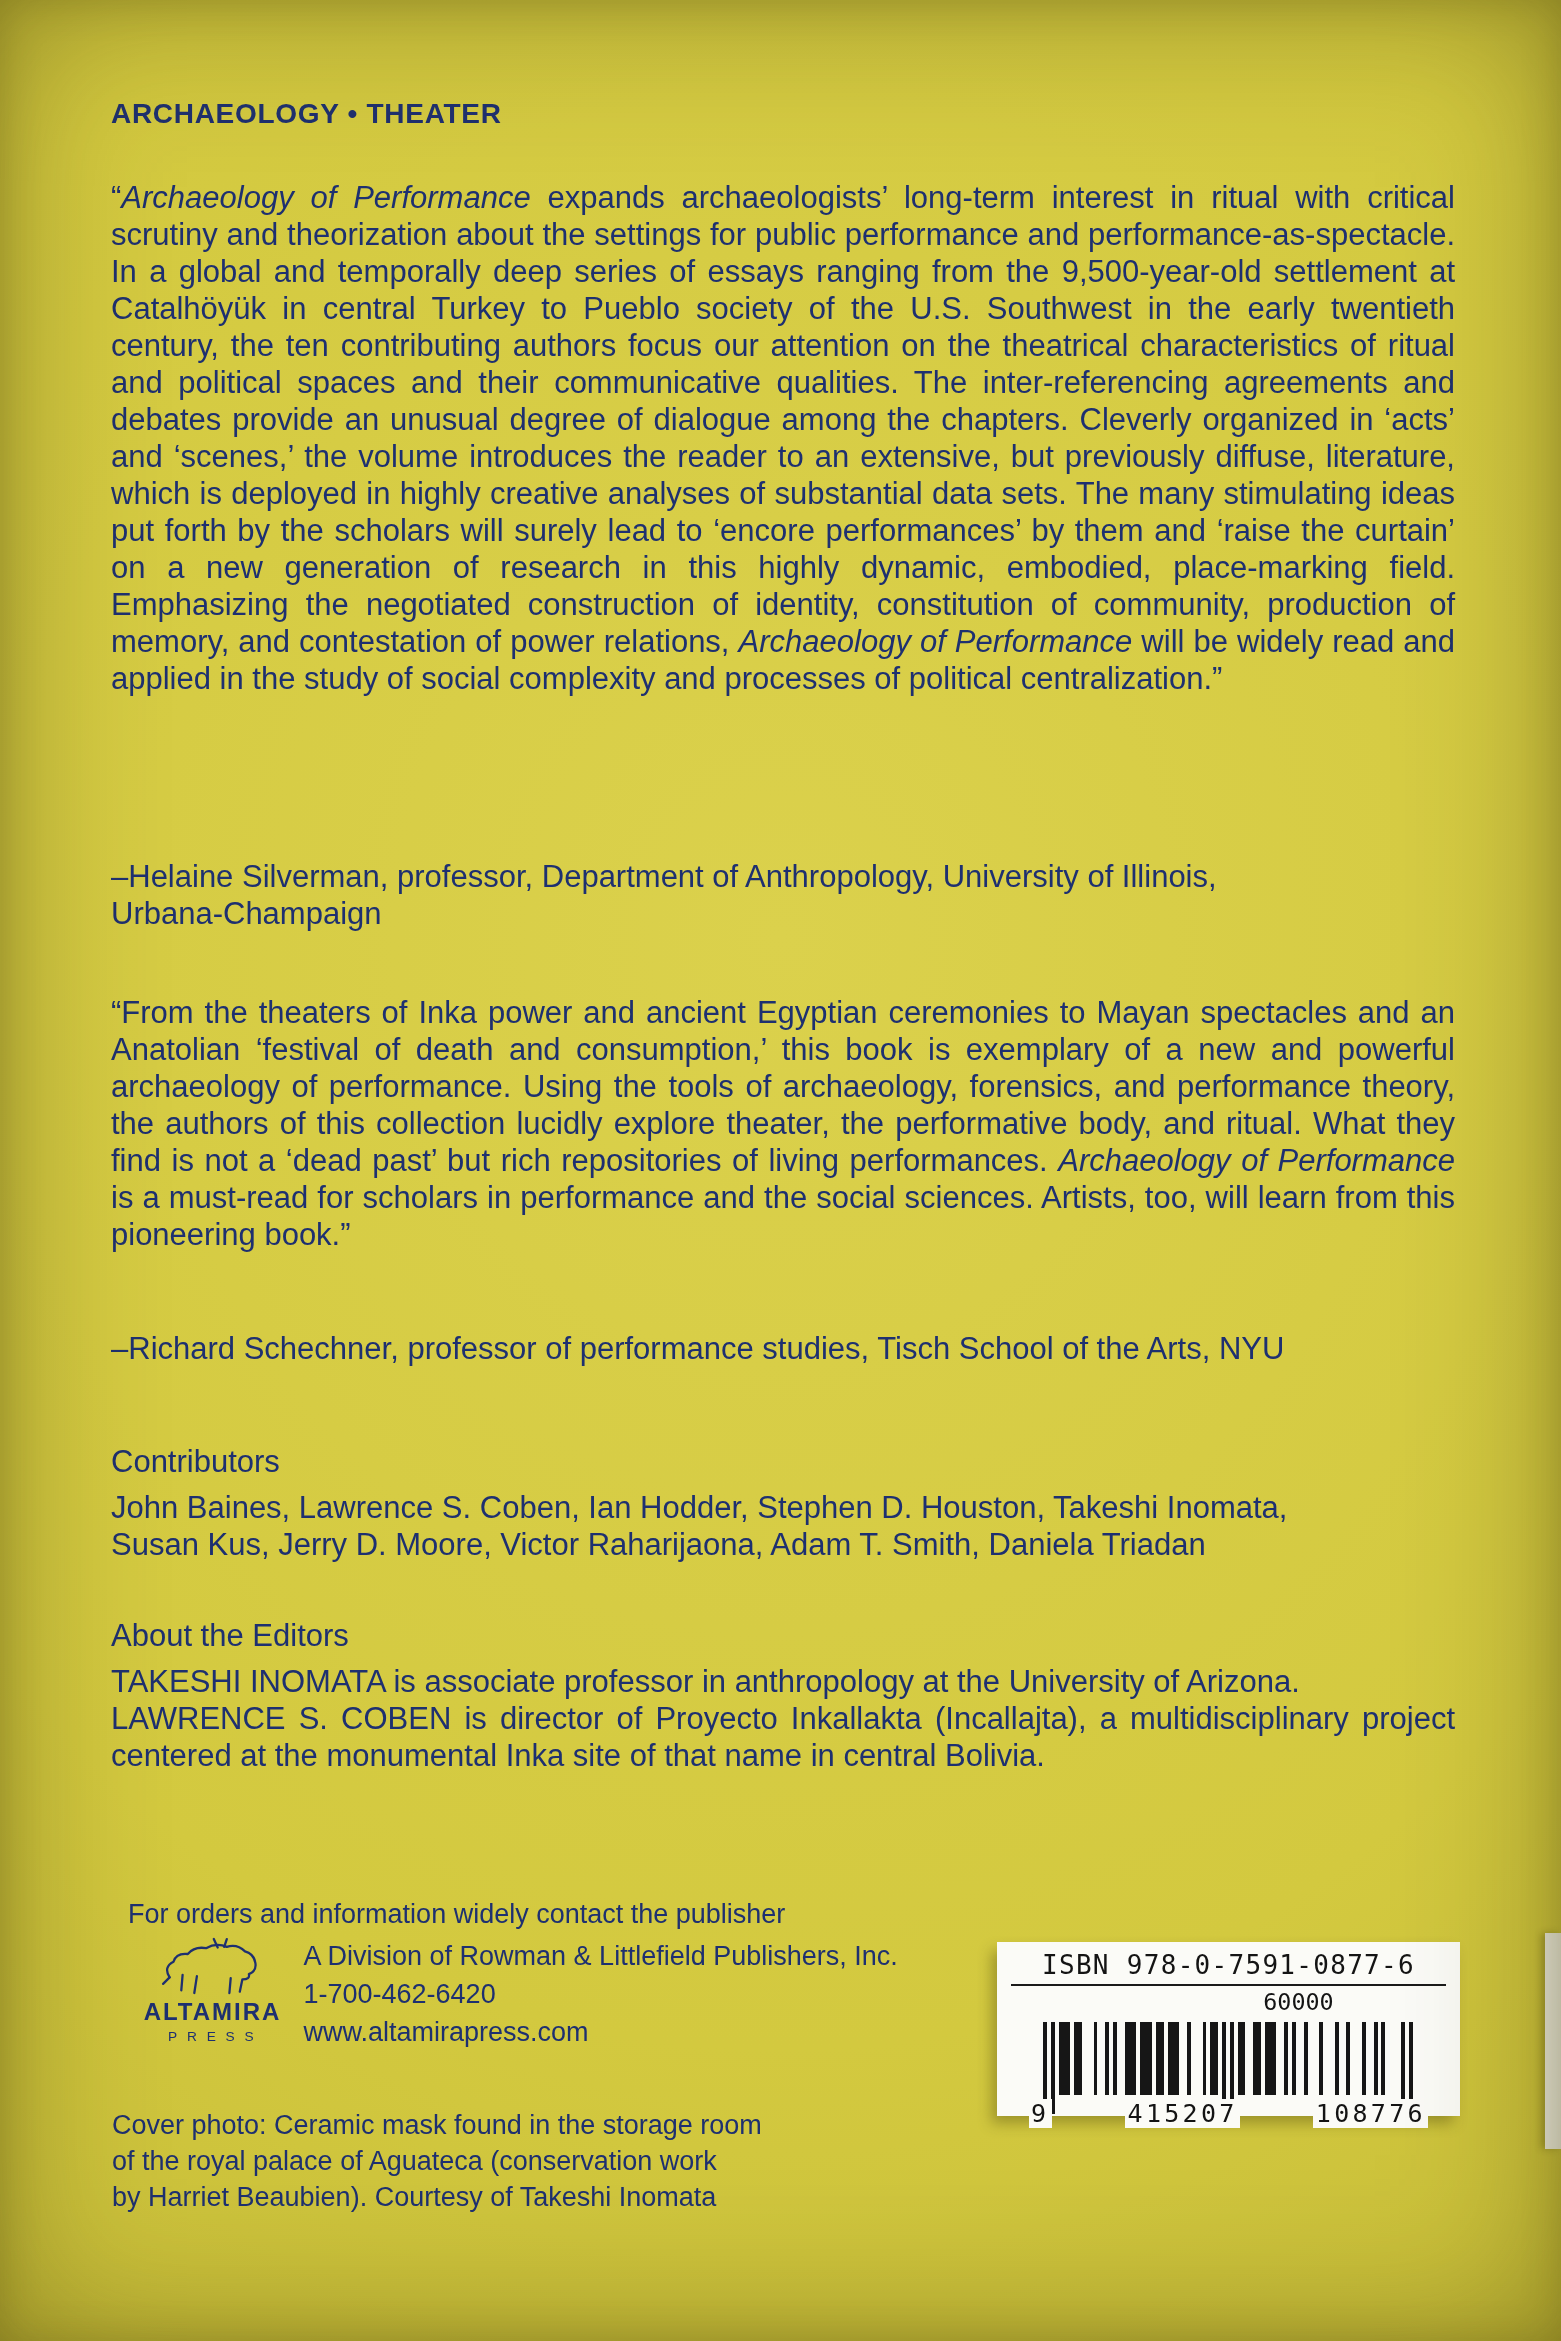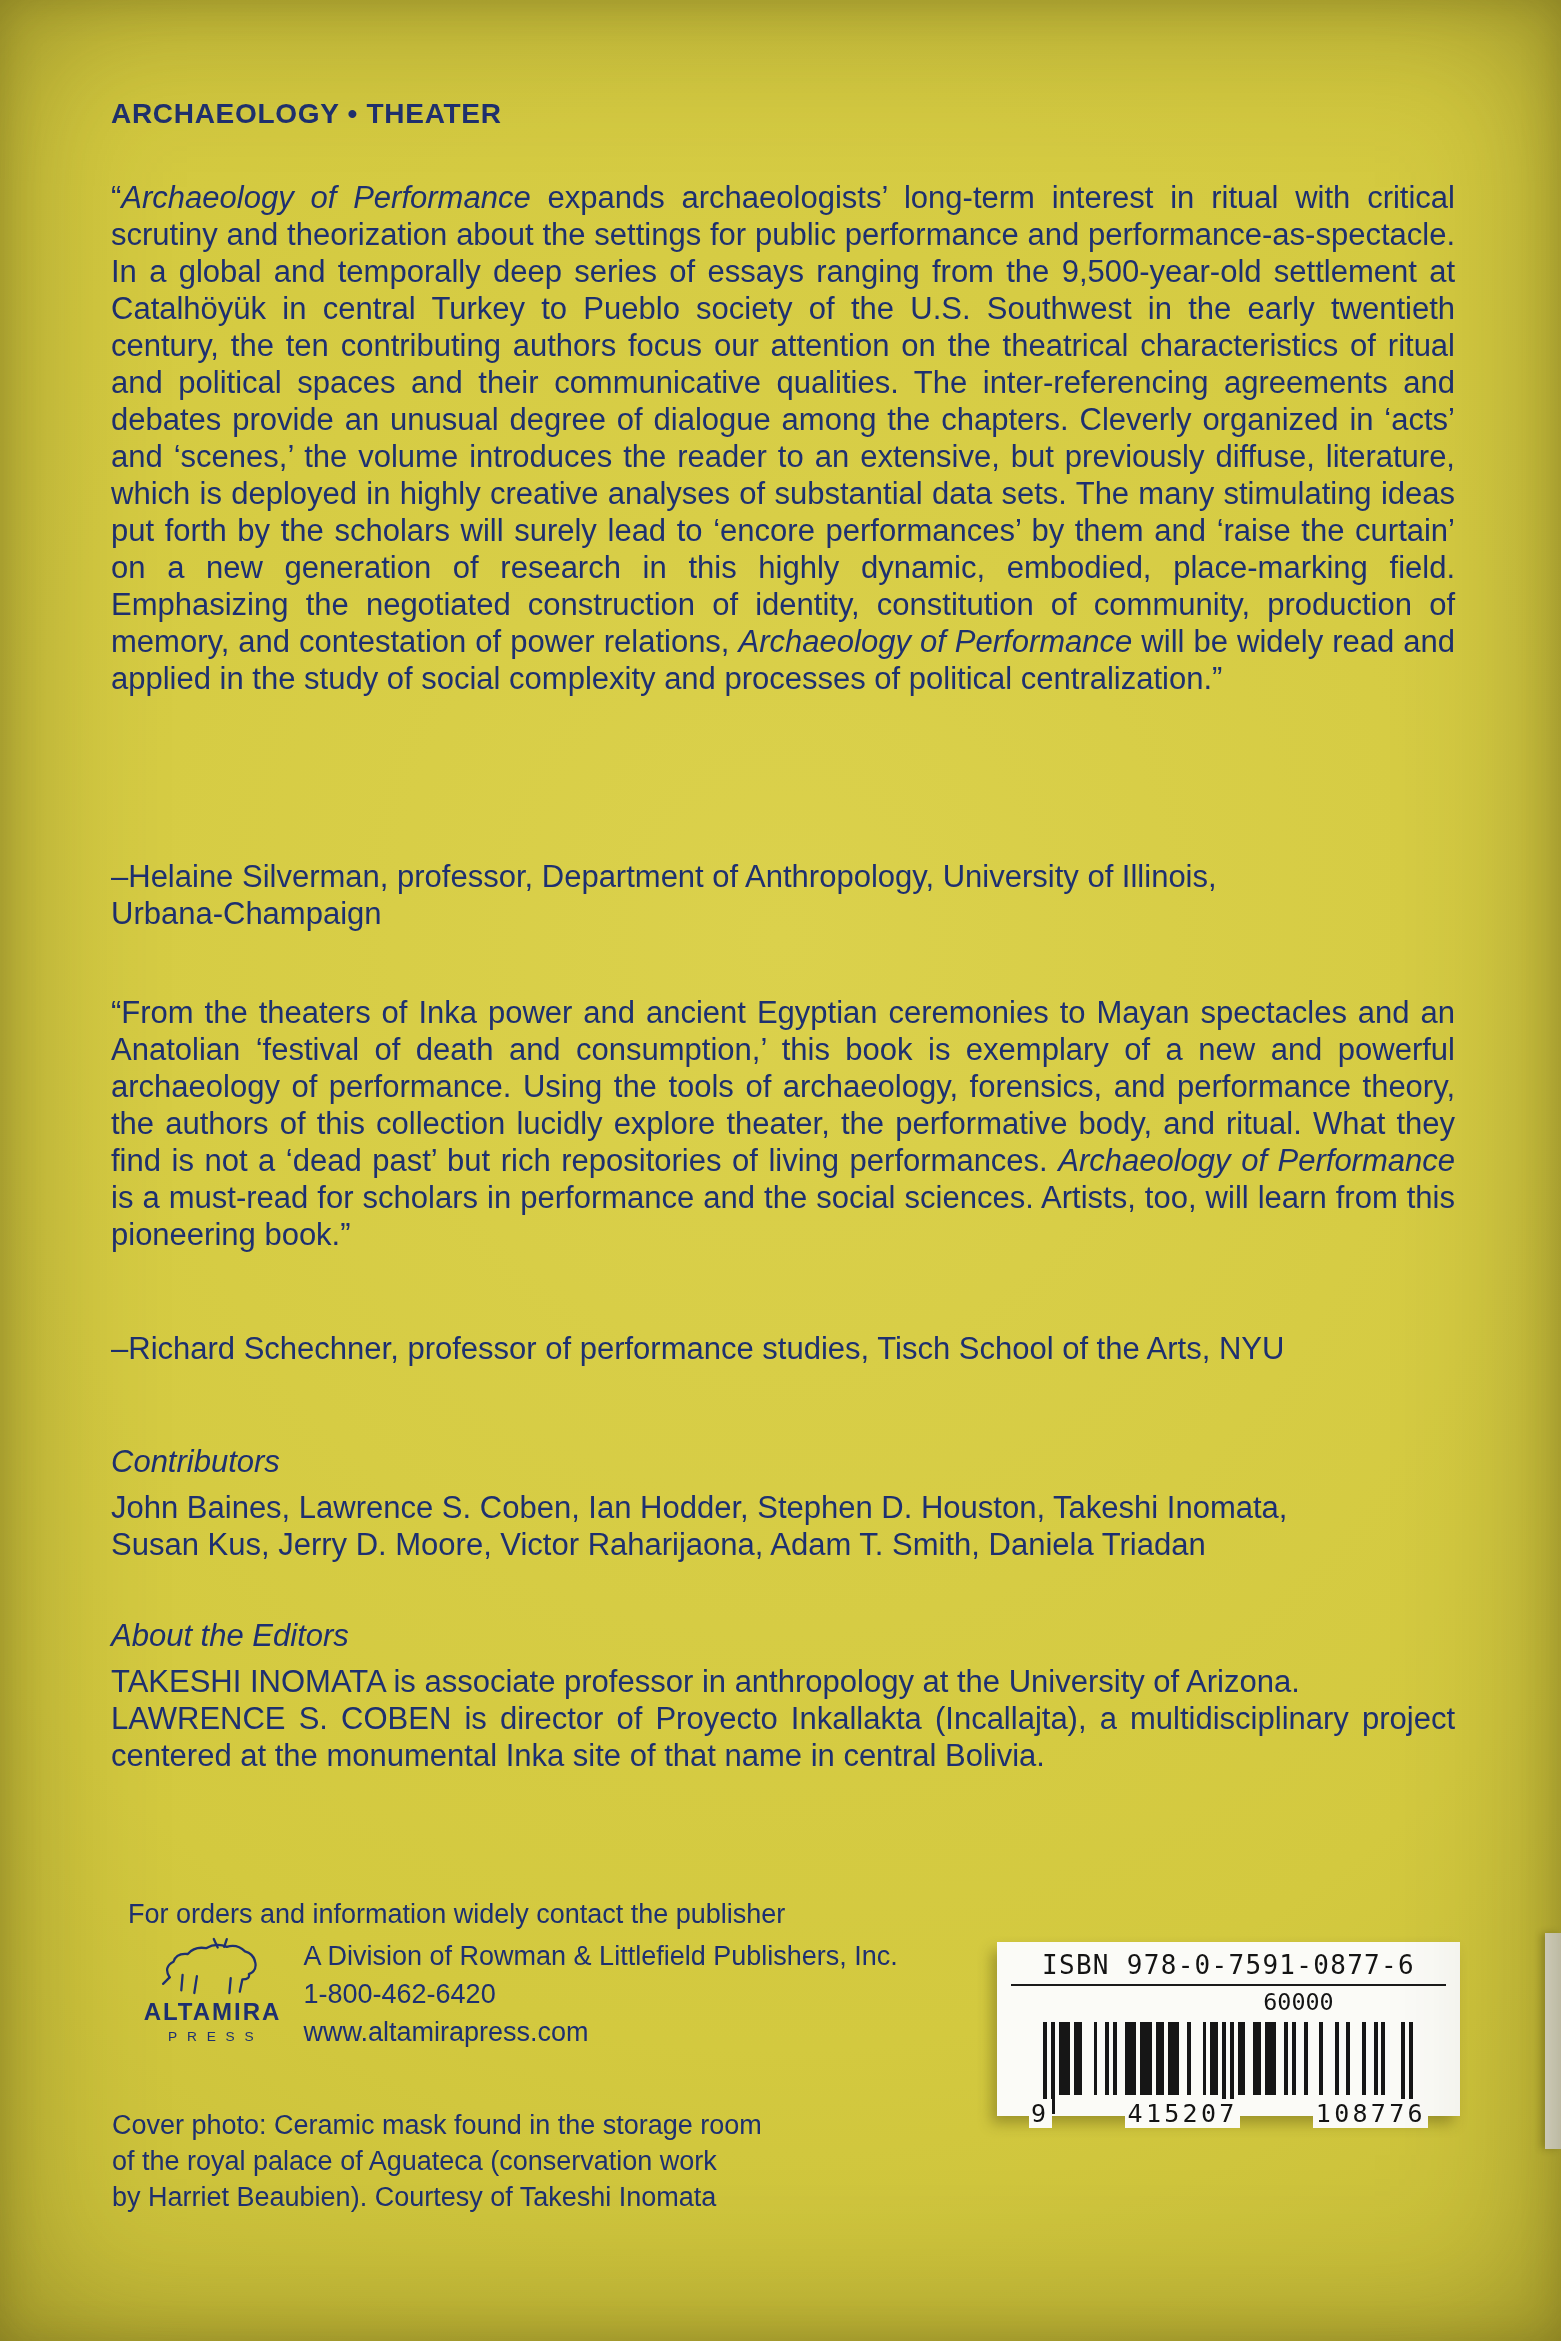--- a/index.html
+++ b/index.html
@@ -16,21 +16,21 @@
     box-shadow:inset 0 0 156px rgba(70,64,10,.45), inset 0 0 39px rgba(70,64,10,.25);
   }
   .content{position:absolute;left:111px;top:98px;width:1344px;}
   .category{font-weight:bold;font-size:28px;letter-spacing:0.7px;margin:0 0 49px 0;}
   .blurb{font-size:31px;line-height:37px;text-align:justify;margin:0;}
   .blurb1{min-height:672px;}
   .blurb2{min-height:336px;}
   .attr-right{font-size:31px;line-height:37px;text-align:left;white-space:pre-line;margin-top:6.5px;}
   .attr-left{font-size:31px;line-height:37px;margin:0;}
   .gap-quote2{margin-top:62px;}
-  .section-heading{font-style:italic;font-size:31px;margin-top:77px;}
+  .section-heading{font-size:31px;margin-top:77px;}
   .names{font-size:31px;line-height:37px;white-space:pre-line;margin-top:9px;min-height:75px;}
   .about-heading{margin-top:54px;}
   .bios{margin-top:9px;min-height:113px;}
   .bio{font-size:31px;line-height:37px;text-align:justify;margin:0;}
 
   .publisher{position:absolute;left:128px;top:1899px;}
   .pub-intro{font-size:27px;margin:0 0 6.5px 0;}
   .pub-row{display:flex;align-items:flex-start;}
   .logo{width:143px;margin-left:13px;text-align:center;}
   .logo svg{display:block;margin:0 auto;}
@@ -98,21 +98,21 @@
             <path d="M24 62 L14 72"></path>
             <path d="M98 16 L92 3"></path>
             <path d="M108 15 L112 3"></path>
           </g>
         </svg>
         <div class="logo-name">ALTAMIRA</div>
         <div class="logo-sub">PRESS</div>
       </div>
       <div class="pub-lines">
         <div>A Division of Rowman &amp; Littlefield Publishers, Inc.</div>
-        <div>1-800-462-6420</div>
+        <div>1-700-462-6420</div>
         <div>www.altamirapress.com</div>
       </div>
     </div>
   </div>
 
   <div class="barcode-box">
     <div class="isbn-line">ISBN 978-0-7591-0877-6</div>
     <div class="price-code">60000</div>
     <div class="bars">
         <div class="module ink tall"></div>

